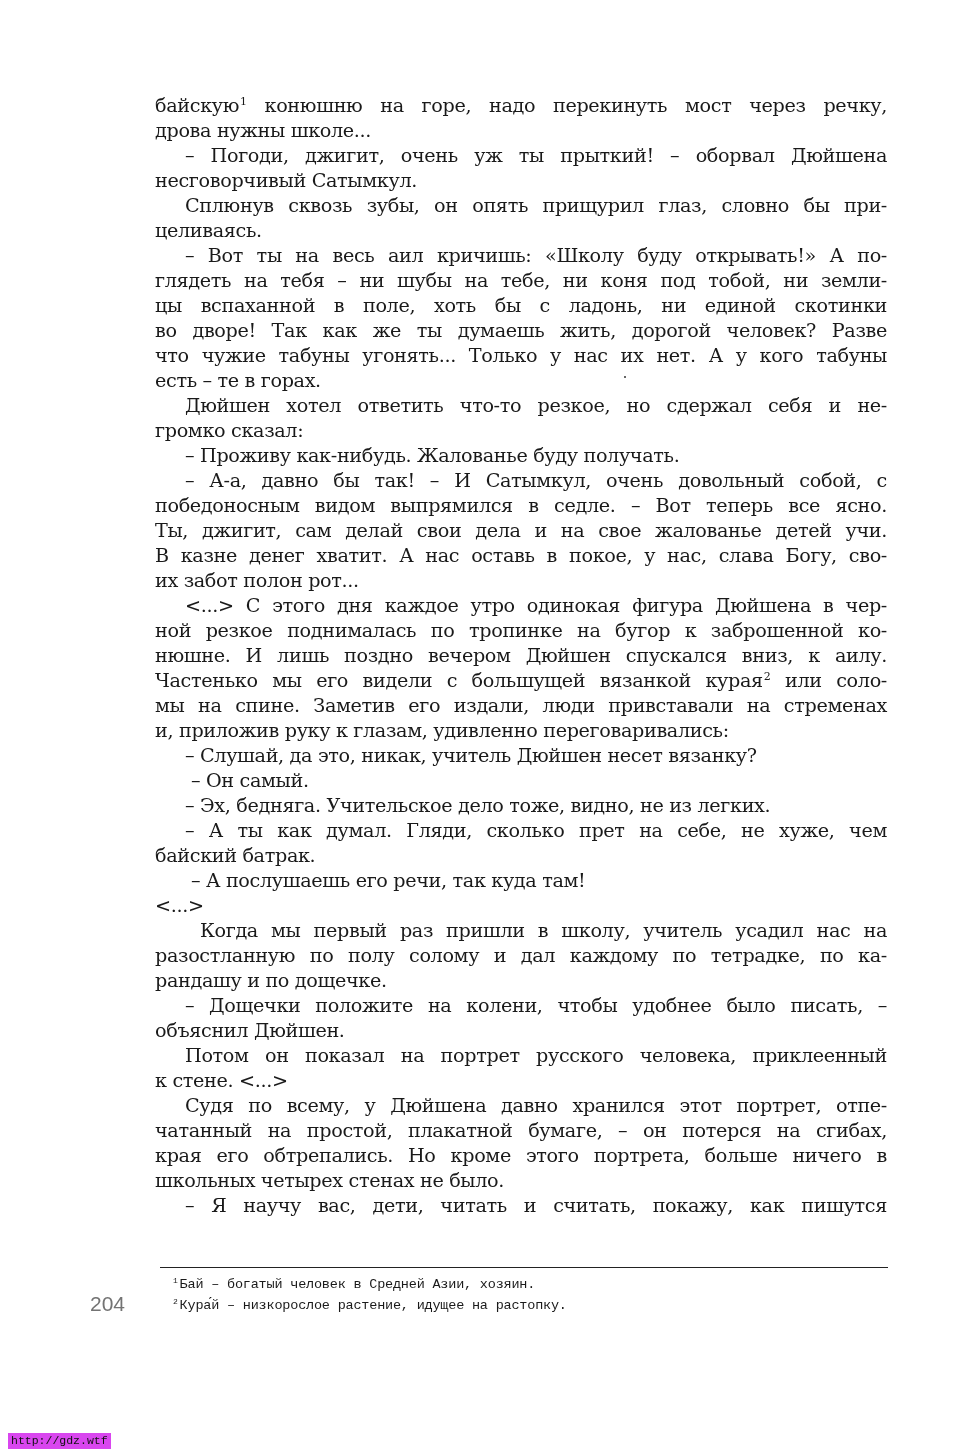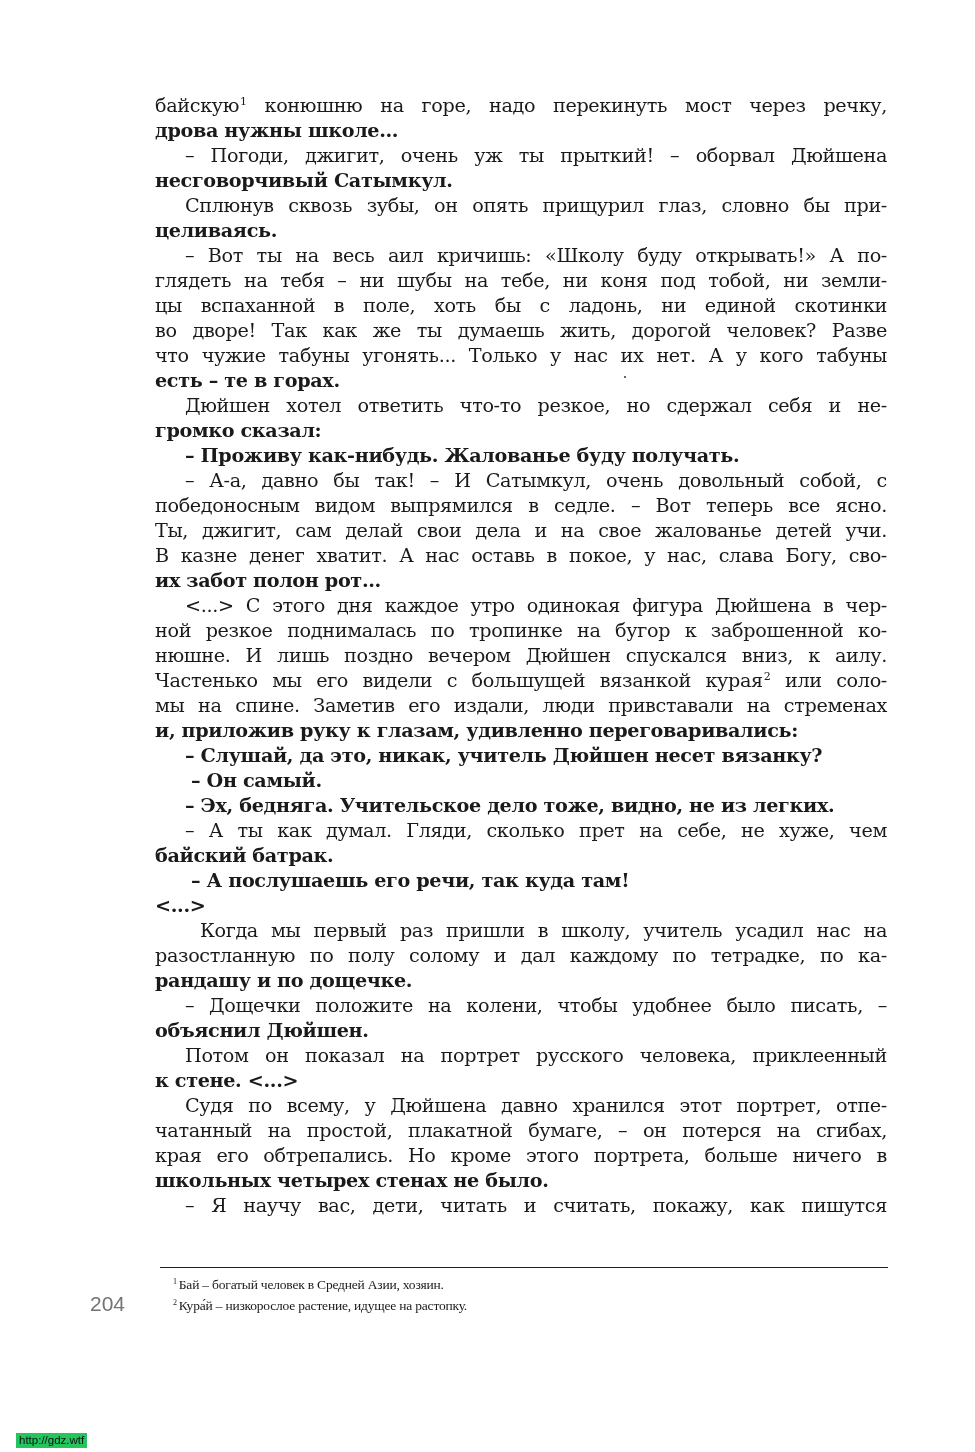--- a/index.html
+++ b/index.html
@@ -34,21 +34,20 @@
     .line {
       display: block;
       white-space: nowrap;
       text-align: justify;
       text-align-last: justify;
       height: 25px;
     }
     .line.last {
       text-align: left;
       text-align-last: left;
-      font-weight: bold;
     }
     .line.indent { padding-left: 30px; }
     .line.indent-2 { padding-left: 36px; }
     .line.indent-3 { padding-left: 45px; }
     sup.fn {
       font-size: 11px;
       line-height: 0;
       vertical-align: 7px;
       margin-left: 1px;
     }
@@ -57,21 +56,21 @@
       left: 160px;
       top: 1267px;
       width: 728px;
       height: 0;
       border-top: 1.5px solid #222;
     }
     .footnotes {
       position: absolute;
       left: 173px;
       top: 1274px;
-      font-family: Liberation Serif, serif;
+      font-family: Liberation Mono, monospace;
       font-size: 13.5px;
       line-height: 21px;
       color: #1a1a1a;
       letter-spacing: -0.2px;
     }
     .footnote sup {
       font-size: 8px;
       vertical-align: 5px;
       line-height: 0;
       margin-right: 2px;
@@ -79,24 +78,24 @@
     .page-number {
       position: absolute;
       left: 90px;
       top: 1292px;
       font-family: "Liberation Sans", "DejaVu Sans", sans-serif;
       font-size: 21px;
       color: #737373;
     }
     .watermark {
       position: absolute;
-      left: 16px;
+      left: 8px;
       top: 1433px;
-      background: #22c55e;
-      font-family: Liberation Sans, sans-serif;
+      background: #d946ef;
+      font-family: Liberation Mono, monospace;
       font-size: 11.5px;
       padding: 1px 3px 2px 3px;
       color: #111;
     }
     .speck {
       position: absolute;
       left: 624px;
       top: 376px;
       width: 2px;
       height: 2px;

